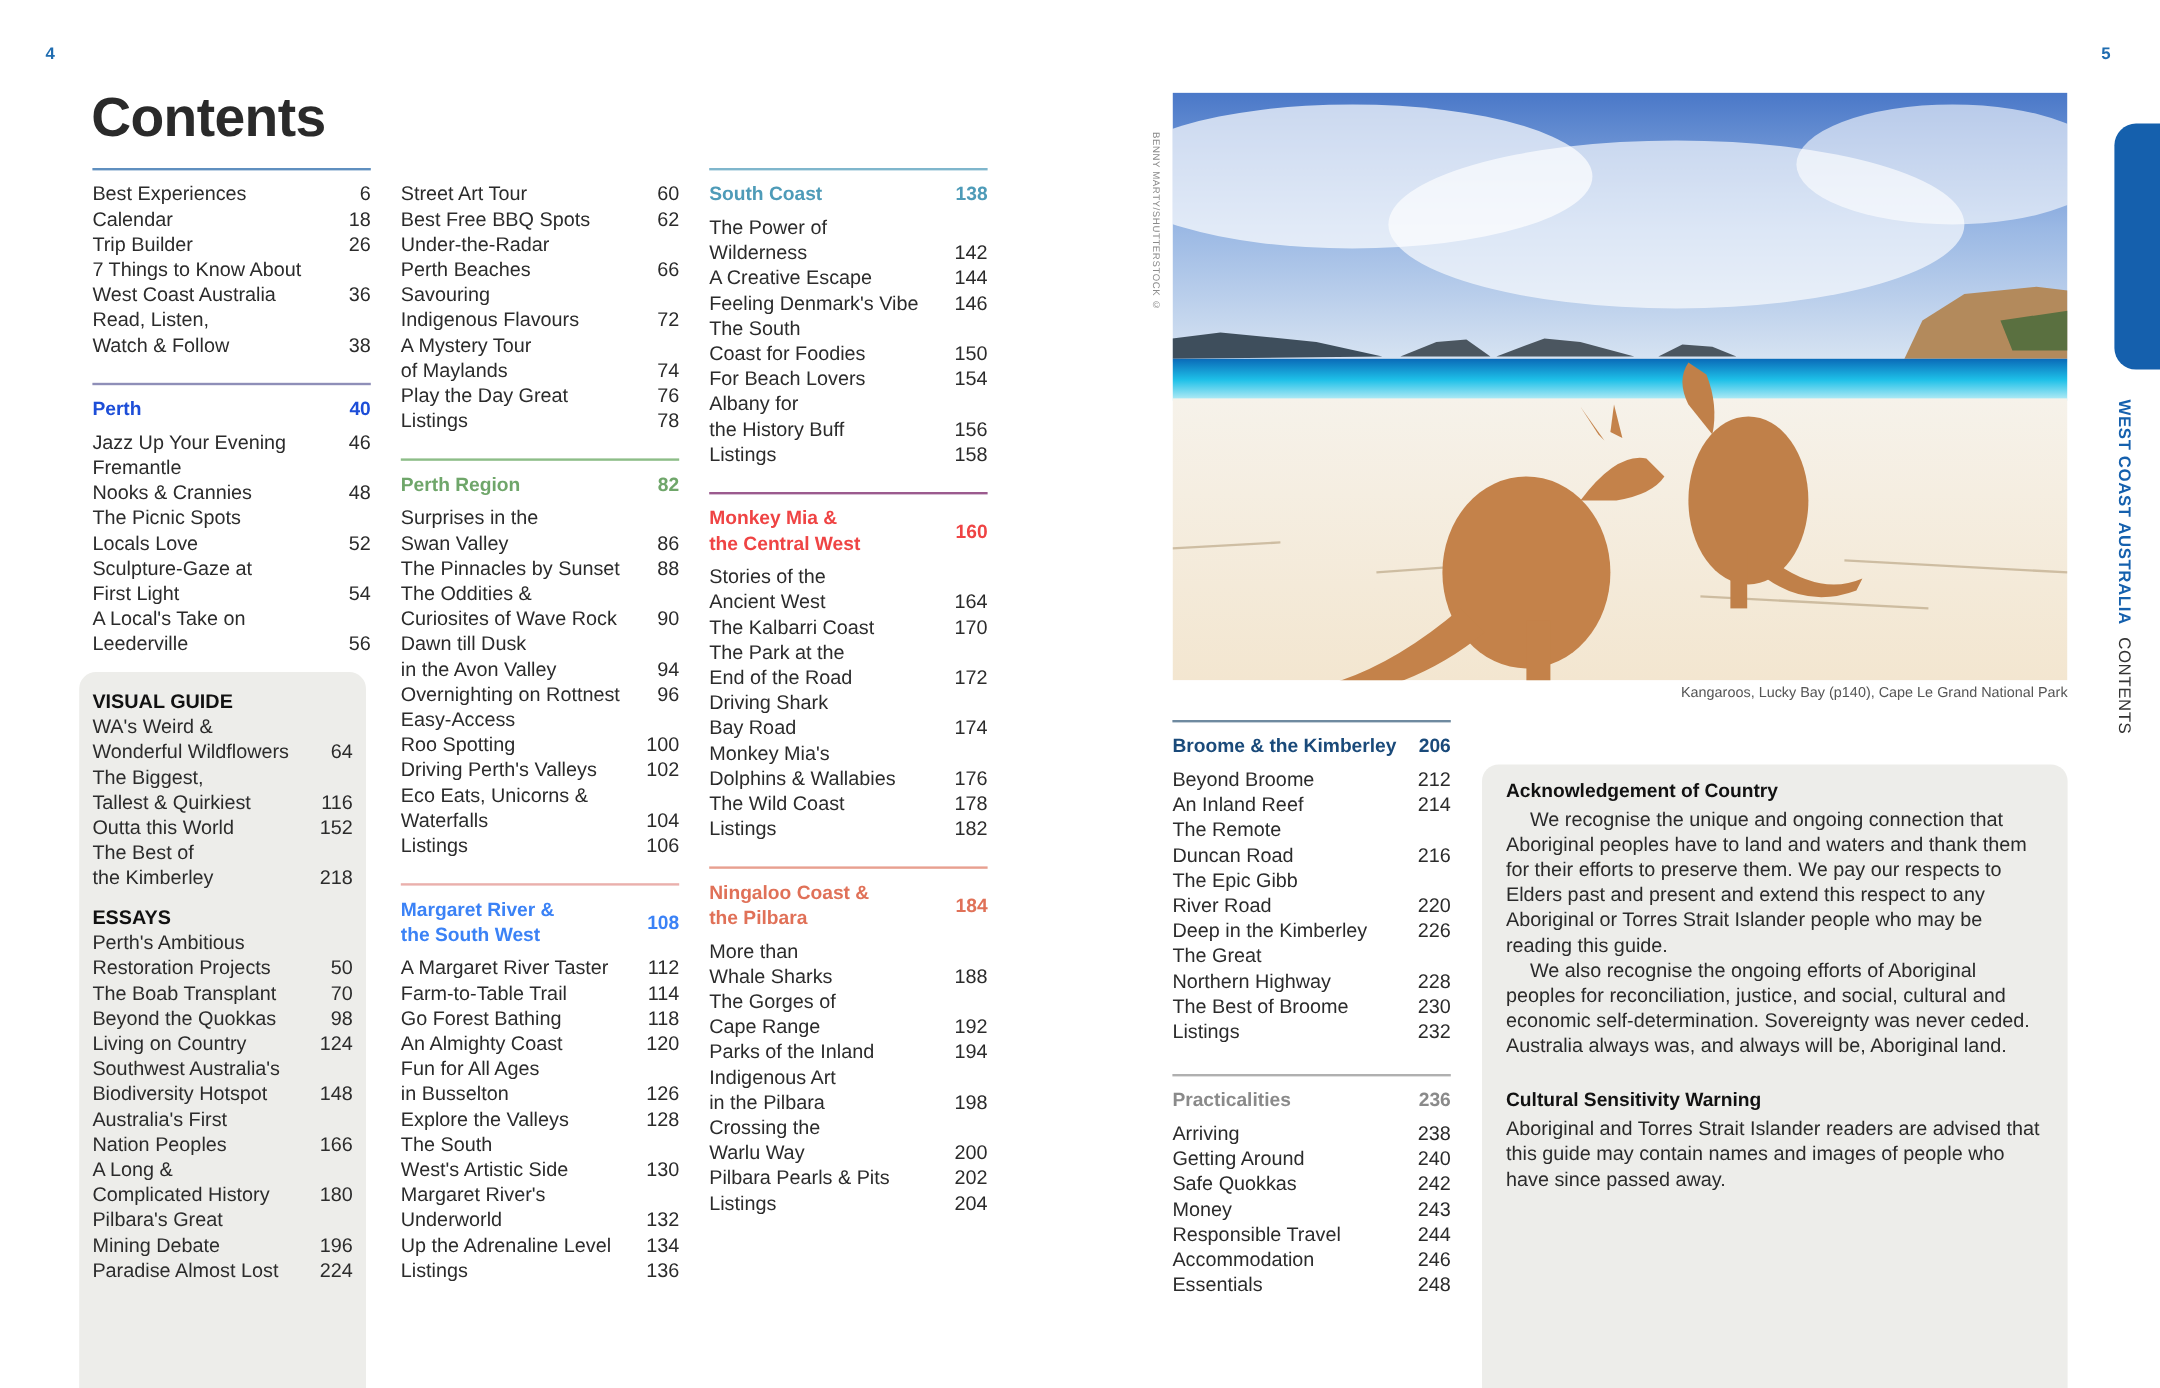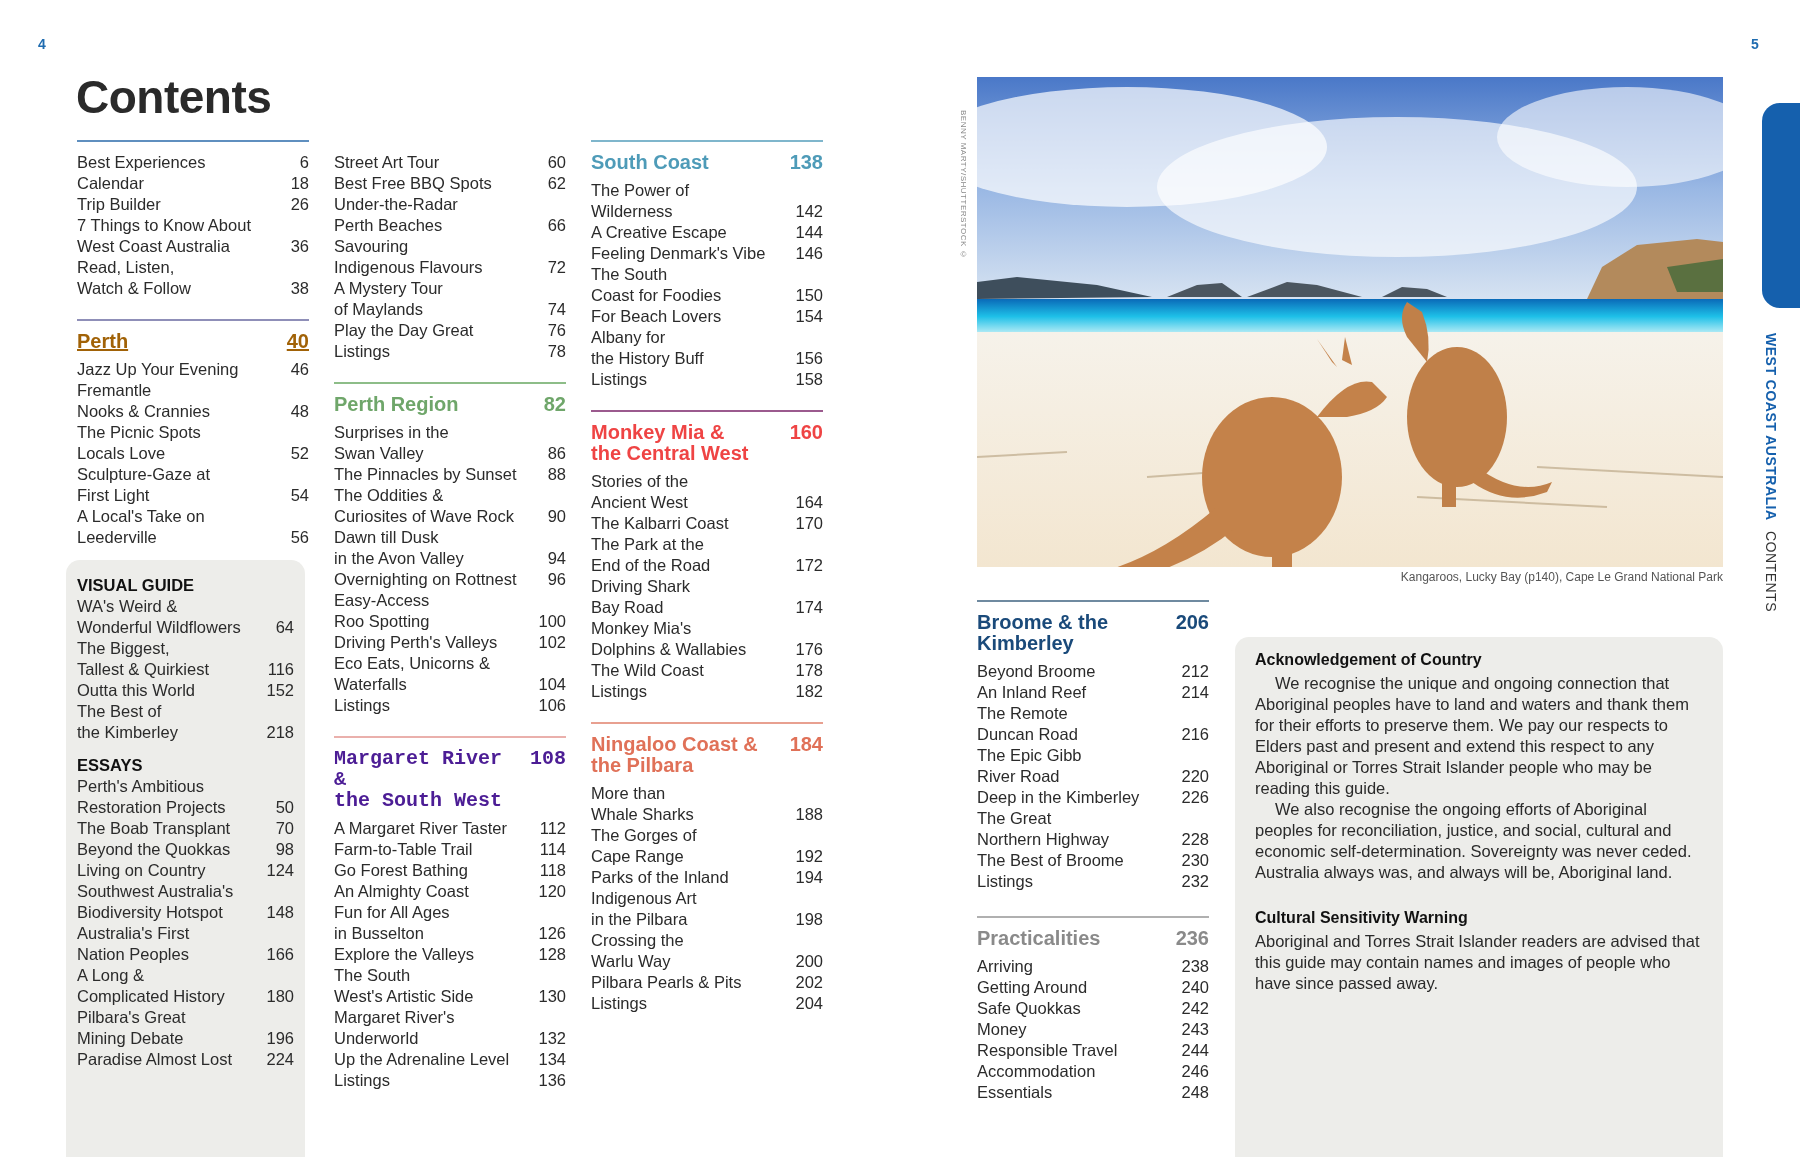--- a/index.html
+++ b/index.html
@@ -8,21 +8,21 @@
 
   .page-num { position: absolute; top: 36px; font-size: 14px; font-weight: bold; color: #1f6cb0; }
   #pn-left { left: 38px; }
   #pn-right { left: 1751px; }
 
   .title { position: absolute; left: 76px; top: 70px; font-size: 46px; font-weight: bold; color: #2a2a2a; letter-spacing: -0.5px; }
 
   .col { position: absolute; width: 232px; }
   .section { position: relative; }
   .rule { height: 2px; margin-bottom: 10px; }
-  .sec-head { display: flex; justify-content: space-between; align-items: flex-start; font-weight: bold; font-size: 20px; line-height: 21px; margin-bottom: 7px; }
+  .sec-head { display: flex; justify-content: space-between; align-items: center; font-weight: bold; font-size: 16px; line-height: 21px; margin-bottom: 7px; }
   .sec-head .t { width: 180px; }
   .entry { display: flex; justify-content: space-between; align-items: flex-end; font-size: 16.5px; line-height: 21px; color: #2b2b2b; }
   .entry .t { width: 190px; white-space: pre-line; }
   .entry .p { text-align: right; min-width: 30px; }
 
   .grey-box { position: absolute; background: #ededea; border-radius: 14px 14px 0 0; }
   .box-head { font-weight: bold; font-size: 16.5px; line-height: 21px; color: #111; }
 
   .photo { position: absolute; left: 977px; top: 77px; width: 746px; height: 490px; overflow: hidden; }
   .credit { position: absolute; left: 959px; top: 110px; font-size: 8px; color: #8a8a8a; writing-mode: vertical-rl; letter-spacing: 0.5px; }
@@ -69,21 +69,21 @@
         </div>
         <div class="entry">
           <span class="t">Read, Listen,
 Watch &amp; Follow</span>
           <span class="p">38</span>
         </div>
       </div>
   </div>
   <div class="section" style="margin-top:20px;">
     <div class="rule" style="background:#8f8fb8;"></div>
-    <div class="sec-head" style="color:#a16207;text-decoration:underline;">
+    <div class="sec-head" style="color:#1d4ed8;">
       <span class="t">Perth</span>
       <span>40</span>
     </div>
     <div>
         <div class="entry">
           <span class="t">Jazz Up Your Evening</span>
           <span class="p">46</span>
         </div>
         <div class="entry">
           <span class="t">Fremantle
@@ -257,21 +257,21 @@
           <span class="p">104</span>
         </div>
         <div class="entry">
           <span class="t">Listings</span>
           <span class="p">106</span>
         </div>
       </div>
   </div>
   <div class="section" style="margin-top:20px;">
     <div class="rule" style="background:#eab0ac;"></div>
-    <div class="sec-head" style="color:#4c1d95;font-family:Liberation Mono, monospace;">
+    <div class="sec-head" style="color:#3b82f6;">
       <span class="t" style="white-space:pre-line;">Margaret River &amp;
 the South West</span>
       <span>108</span>
     </div>
     <div>
         <div class="entry">
           <span class="t">A Margaret River Taster</span>
           <span class="p">112</span>
         </div>
         <div class="entry">

